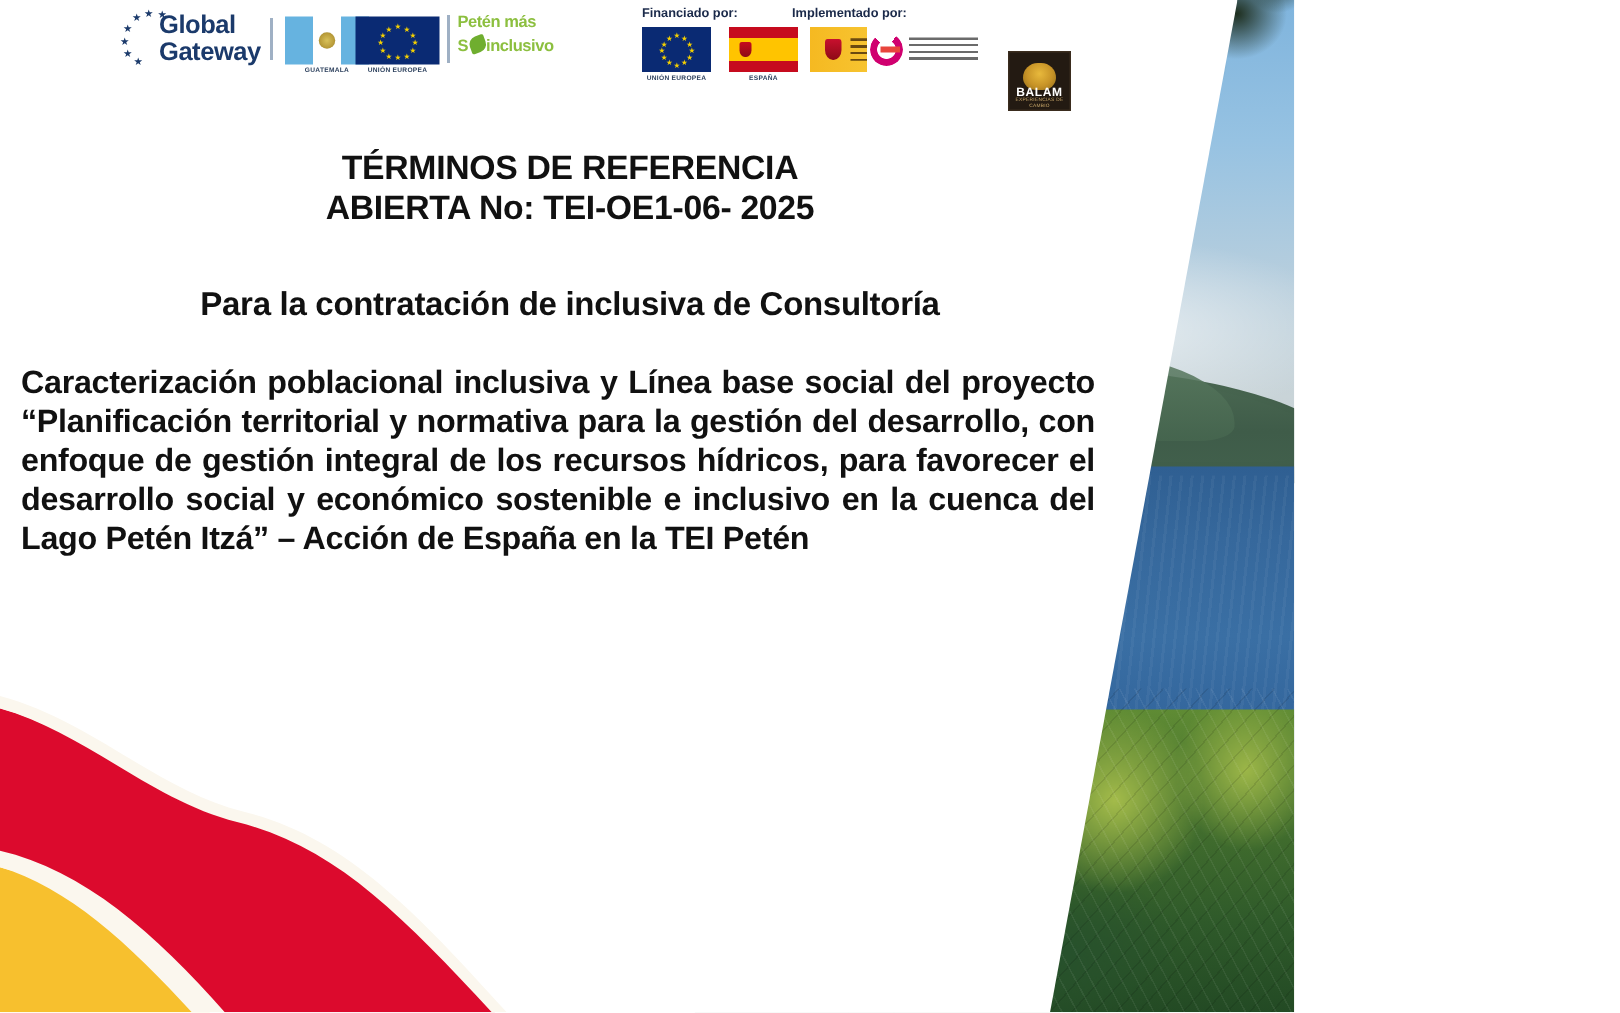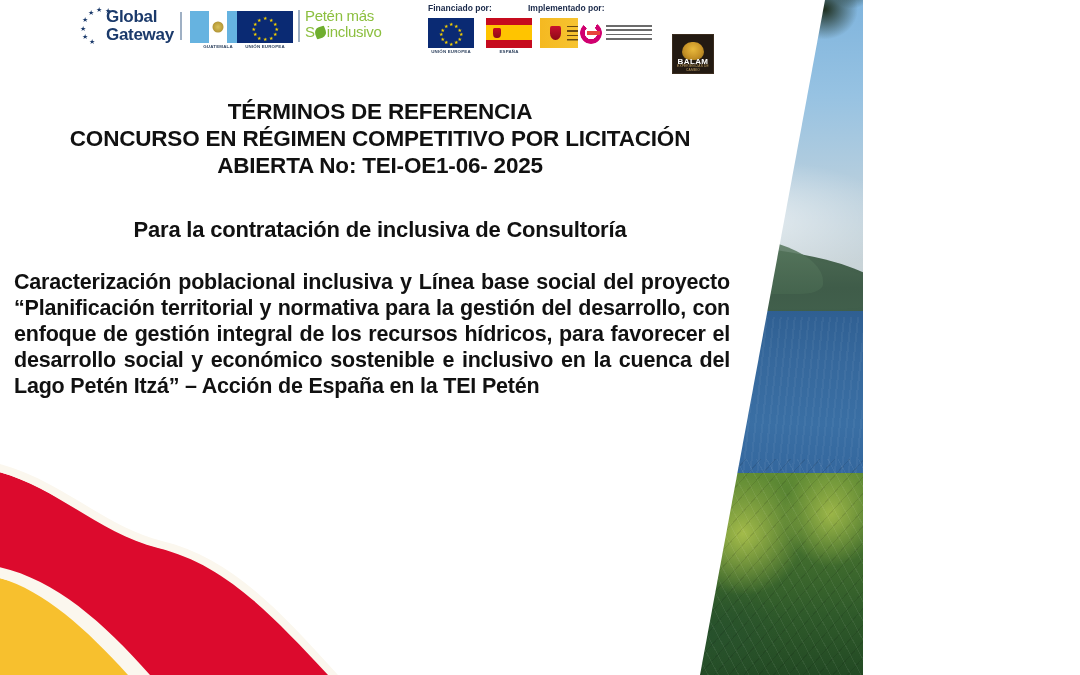--- a/index.html
+++ b/index.html
@@ -117,21 +117,21 @@
   .flagbox{position:absolute;}
   .flagcap{position:absolute;text-align:center;font-size:4.4px;font-weight:bold;color:#2b3f5c;letter-spacing:.2px;white-space:nowrap;}
 
   .gt-flag{width:56px;height:32px;background:linear-gradient(90deg,#66b3e0 0%,#66b3e0 33.33%,#ffffff 33.33%,#ffffff 66.66%,#66b3e0 66.66%,#66b3e0 100%);}
   .gt-emblem{position:absolute;left:50%;top:50%;transform:translate(-50%,-50%);width:11px;height:11px;border-radius:50%;background:radial-gradient(circle,#d8c15a 0%,#b99c3a 60%,#8c7628 100%);}
 
   .eu-flag{width:56px;height:32px;background:#0a2a73;position:relative;}
   .eu-stars{position:absolute;left:0;top:0;width:100%;height:100%;}
   .eu-stars i{position:absolute;color:#f5d000;font-size:5px;line-height:5px;font-style:normal;}
 
-  .pms{position:absolute;left:305px;top:8px;color:#8cbf3f;font-weight:normal;font-size:15px;line-height:15.5px;letter-spacing:-.3px;}
+  .pms{position:absolute;left:305px;top:8px;color:#8cbf3f;font-weight:bold;font-size:11px;line-height:15.5px;letter-spacing:-.3px;}
   .pms .leafo{display:inline-block;width:11px;height:11px;border-radius:50% 12% 50% 12%;background:#6fae2f;vertical-align:-1px;margin:0 .5px;transform:rotate(-20deg);}
 
   .hdr{position:absolute;font-size:8.5px;font-weight:bold;color:#1b2a4a;white-space:nowrap;}
 
   .es-flag{width:46px;height:30px;background:linear-gradient(180deg,#c60b1e 0%,#c60b1e 25%,#ffc400 25%,#ffc400 75%,#c60b1e 75%,#c60b1e 100%);position:relative;}
   .es-shield{position:absolute;left:24%;top:50%;transform:translate(-50%,-50%);width:8px;height:10px;background:linear-gradient(180deg,#c60b1e,#8d0a16);border-radius:18% 18% 45% 45%;}
 
   .gob-box{width:72px;height:30px;background:linear-gradient(90deg,#f5b921 0%,#f7c431 55%,#f9ce46 100%);position:relative;}
   .gob-shield{position:absolute;left:10px;top:50%;transform:translateY(-50%);width:11px;height:14px;background:linear-gradient(180deg,#c8102e,#8d0a16);border-radius:16% 16% 48% 48%;}
   .gob-lines{position:absolute;left:27px;top:50%;transform:translateY(-50%);width:38px;height:15px;
@@ -314,21 +314,20 @@
         <div class="balam-word">BALAM</div>
         <div class="balam-sub">EXPERIENCIAS DE CAMBIO</div>
       </div>
     </div>
 
   </div>
 
   <div id="content">
     <div class="title">
       <div>TÉRMINOS DE REFERENCIA</div>
-      <div>CONCURSO EN RÉGIMEN COMPETITIVO POR LICITACIÓN</div>
       <div>ABIERTA  No: TEI-OE1-06- 2025</div>
     </div>
     <div class="subtitle">Para la contratación de inclusiva de Consultoría</div>
     <div class="body-para">Caracterización poblacional inclusiva y Línea base social del proyecto “Planificación territorial y normativa para la gestión del desarrollo, con enfoque de gestión integral de los recursos hídricos, para favorecer el desarrollo social y económico sostenible e inclusivo en la cuenca del Lago Petén Itzá” – Acción de España en la TEI Petén</div>
   </div>
 
   <div id="swoosh">
     <svg viewBox="0 0 430 235" xmlns="http://www.w3.org/2000/svg">
       <path fill="#F7C02E" d="M -20 135 C 40 140, 90 185, 140 235 L -20 235 Z"></path>
       <path fill="#FBF7EE" d="M -20 122 C 45 128, 100 178, 152 235 L 128 235 C 80 182, 32 140, -20 134 Z"></path>

